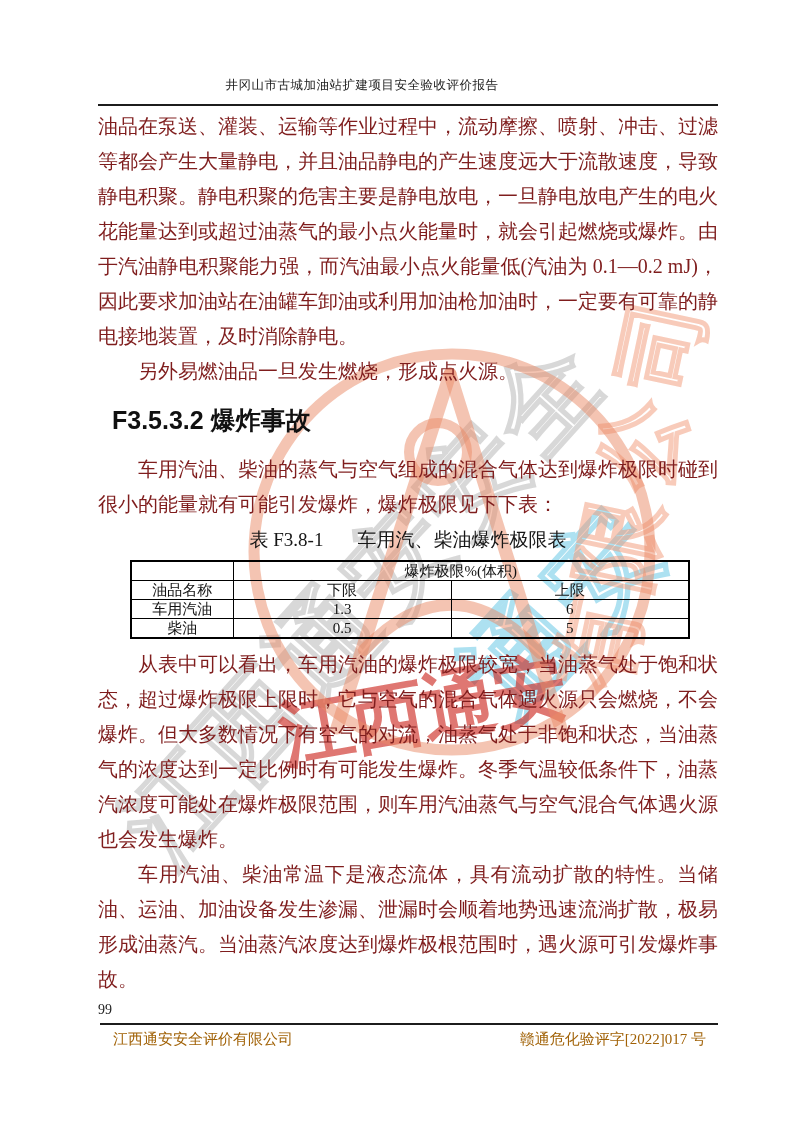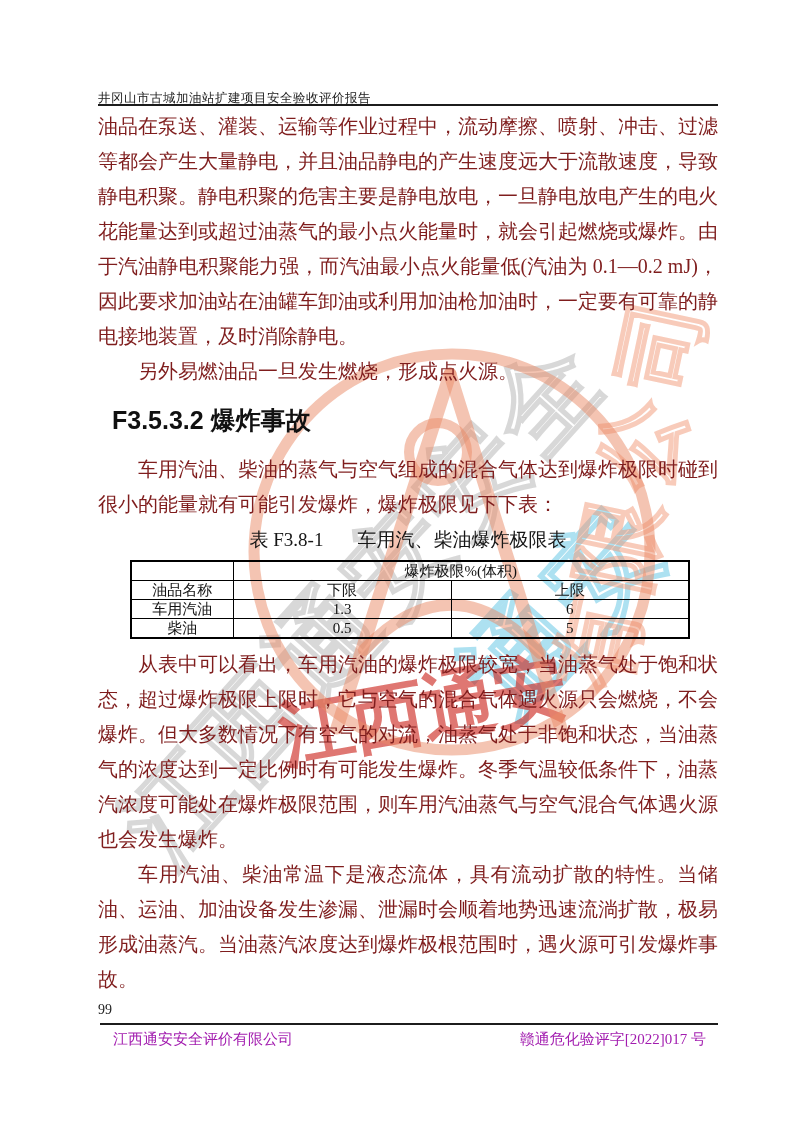--- a/index.html
+++ b/index.html
@@ -5,22 +5,22 @@
   html,body{margin:0;padding:0;}
   body{
     width:794px;height:1123px;position:relative;overflow:hidden;
     background:#ffffff;
     font-family:"Liberation Serif","DejaVu Serif",serif;
     color:#161616;
   }
   .layer{position:absolute;left:0;top:0;width:794px;height:1123px;pointer-events:none;}
   
   .header-title{
-    position:absolute;left:98px;top:90px;width:528px;
-    font-size:12.5px;letter-spacing:.5px;color:#222;
+    position:absolute;left:98px;top:77px;width:528px;
+    text-align:center;font-size:12.5px;letter-spacing:.5px;color:#222;
   }
   .rule{position:absolute;background:#1c1c1c;height:2px;}
   .rule-top{left:98px;top:104px;width:620px;}
   .rule-bottom{left:100px;top:1023px;width:618px;}
   
   .content{position:absolute;left:98px;top:109px;width:620px;z-index:2;}
   .para{
     margin:0;font-size:20px;line-height:35px;text-align:justify;
     color:#7f1d1d;
   }
@@ -44,21 +44,21 @@
   }
   table.limits{border:2px solid #000;}
   
   .page-number{
     position:absolute;left:98px;top:1002px;width:620px;
     font-size:14px;color:#222;z-index:2;
   }
   .footer-row{
     position:absolute;left:113px;top:1030px;width:593px;
     display:flex;justify-content:space-between;
-    font-size:15px;color:#a21caf;z-index:2;
+    font-size:15px;color:#a16207;z-index:2;
   }
   
   .wm{position:absolute;pointer-events:none;white-space:nowrap;}
   .wm-stroke{
     color:transparent;
     font-family:"Liberation Sans","DejaVu Sans",sans-serif;
     font-weight:bold;
   }
   .wm-grey{
     left:92px;top:800px;font-size:104px;letter-spacing:6px;

